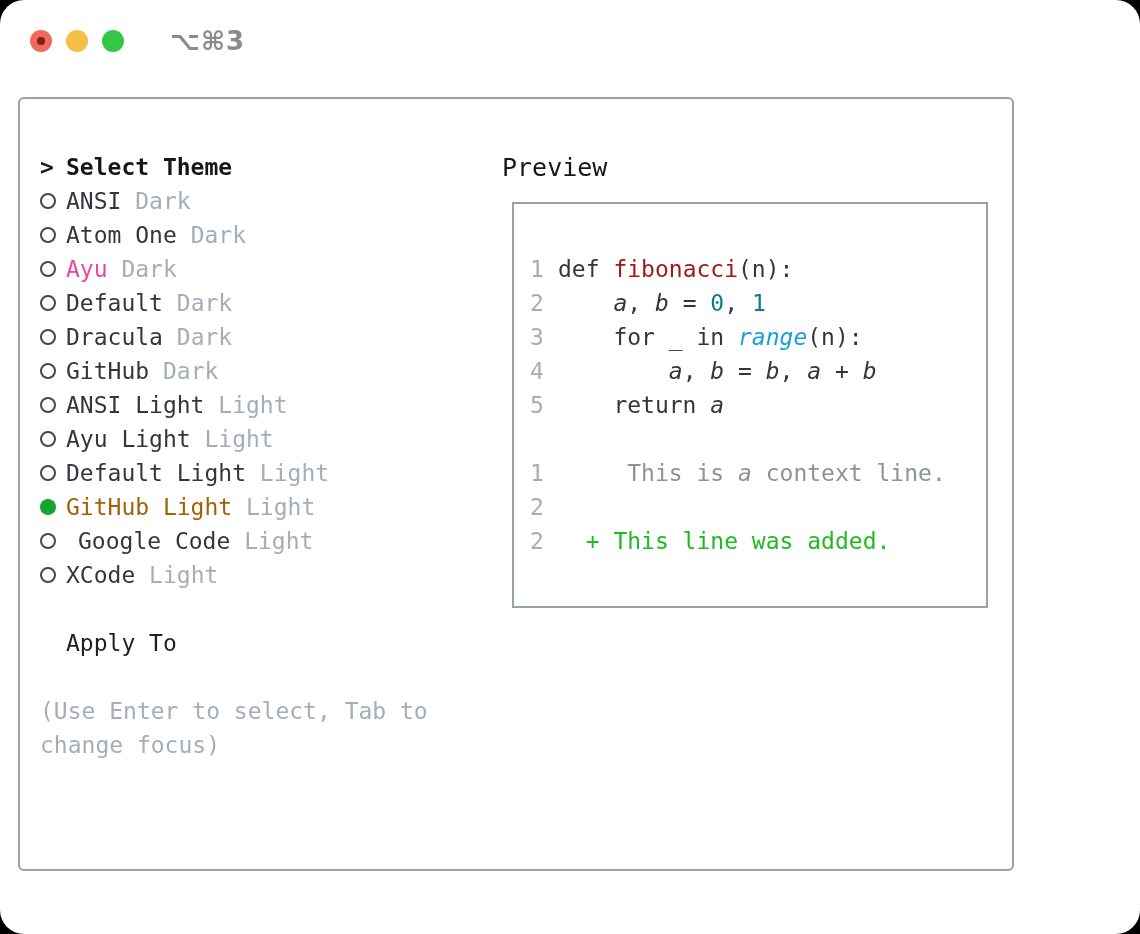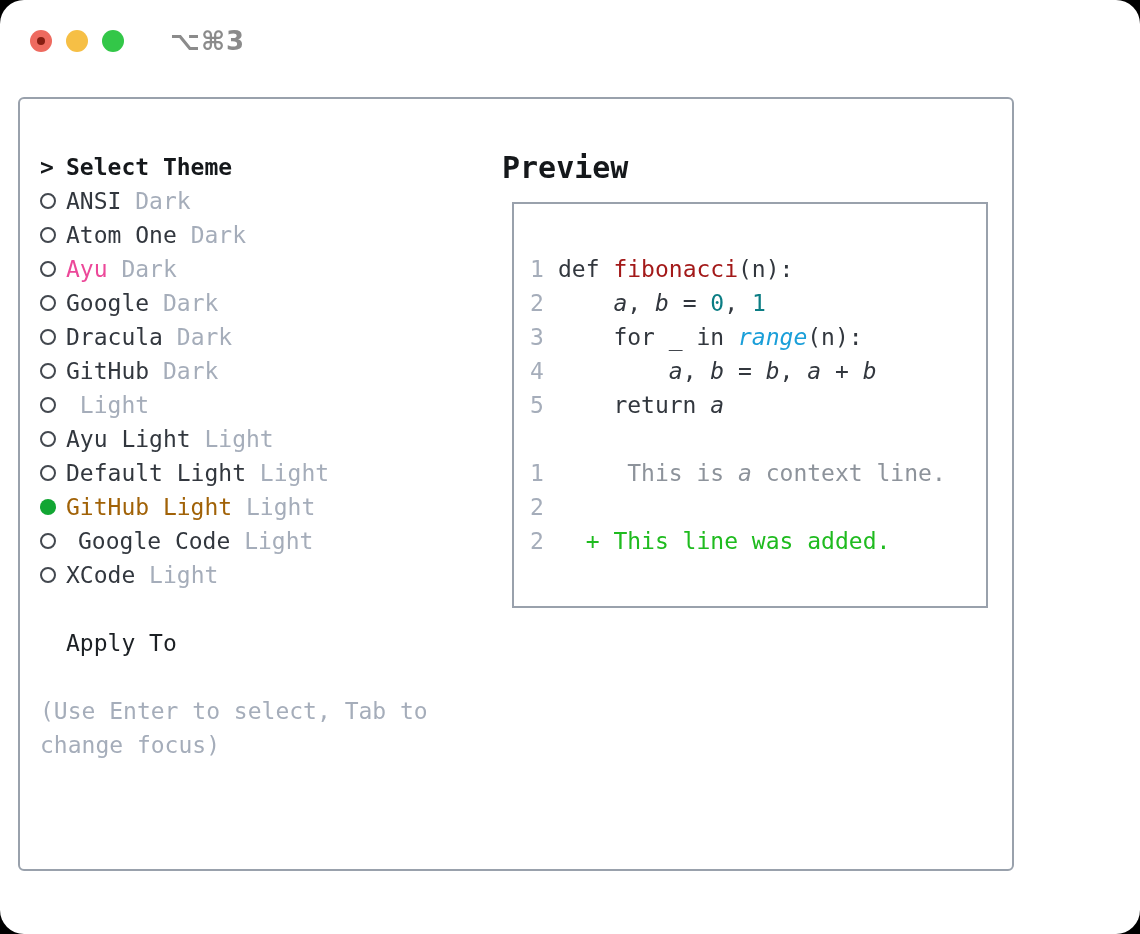--- a/index.html
+++ b/index.html
@@ -28,21 +28,21 @@
   .row { display:flex; align-items:center; height:34px; white-space:pre; }
   .marker { width:26px; display:flex; align-items:center; flex:0 0 26px; }
   .ring { width:12px; height:12px; border:2px solid #43484f; border-radius:50%; }
   .dot-sel { width:16px; height:16px; border-radius:50%; }
   .chev { font-weight:bold; color:#15181b; }
   .hdr { font-weight:bold; color:#15181b; }
   .subhdr { color:#1c2024; }
   .spacer { height:34px; }
   .hint { margin-top:34px; width:420px; white-space:normal; }
   
-  .preview-label { position:absolute; left:482px; top:51px; height:34px; display:flex; align-items:center; font-size:30px; font-weight:bold; color:#15181b; }
+  .preview-label { position:absolute; left:482px; top:51px; height:34px; display:flex; align-items:center; font-size:25px; font-weight:normal; color:#15181b; }
   .preview-box {
     position:absolute; left:492px; top:103px; width:476px; height:406px;
     border:2px solid #99a1ac; box-sizing:border-box; background:#fff;
     padding:48px 0 0 16px; font-size:23px; overflow:hidden;
   }
   .pline { display:flex; height:34px; align-items:center; white-space:pre; }
   .ln { flex:0 0 28px; }
 </style>
 </head>
 <body>
@@ -60,24 +60,24 @@
 
     <div class="sidebar">
       <div class="row">
         <span class="marker"><span class="chev">&gt;</span></span>
         <span class="hdr">Select Theme</span>
       </div>
       <div id="theme-list">
           <div class="row"><span class="marker"><span class="ring"></span></span><span style="color: rgb(50, 55, 62);">ANSI</span><span style="color: rgb(165, 173, 186);"> Dark</span></div>
           <div class="row"><span class="marker"><span class="ring"></span></span><span style="color: rgb(50, 55, 62);">Atom One</span><span style="color: rgb(165, 173, 186);"> Dark</span></div>
           <div class="row"><span class="marker"><span class="ring"></span></span><span style="color: #ec4899;">Ayu</span><span style="color: rgb(165, 173, 186);"> Dark</span></div>
-          <div class="row"><span class="marker"><span class="ring"></span></span><span style="color: rgb(50, 55, 62);">Google</span><span style="color: rgb(165, 173, 186);"> Dark</span></div>
+          <div class="row"><span class="marker"><span class="ring"></span></span><span style="color: rgb(50, 55, 62);">Default</span><span style="color: rgb(165, 173, 186);"> Dark</span></div>
           <div class="row"><span class="marker"><span class="ring"></span></span><span style="color: rgb(50, 55, 62);">Dracula</span><span style="color: rgb(165, 173, 186);"> Dark</span></div>
           <div class="row"><span class="marker"><span class="ring"></span></span><span style="color: rgb(50, 55, 62); text-align: right;">GitHub</span><span style="color: rgb(165, 173, 186);"> Dark</span></div>
-          <div class="row"><span class="marker"><span class="ring"></span></span><span style="color: rgb(165, 173, 186);"> Light</span></div>
+          <div class="row"><span class="marker"><span class="ring"></span></span><span style="color: rgb(50, 55, 62);">ANSI Light</span><span style="color: rgb(165, 173, 186);"> Light</span></div>
           <div class="row"><span class="marker"><span class="ring"></span></span><span style="color: rgb(50, 55, 62);">Ayu Light</span><span style="color: rgb(165, 173, 186);"> Light</span></div>
           <div class="row"><span class="marker"><span class="ring"></span></span><span style="color: rgb(50, 55, 62);">Default Light</span><span style="color: rgb(165, 173, 186);"> Light</span></div>
           <div class="row"><span class="marker"><span class="dot-sel" style="background: rgb(18, 166, 51);"></span></span><span style="color: #a16207;">GitHub Light</span><span style="color: rgb(165, 173, 186);"> Light</span></div>
           <div class="row"><span class="marker"><span class="ring"></span></span><span style="color: rgb(50, 55, 62); margin-left: 12px;">Google Code</span><span style="color: rgb(165, 173, 186);"> Light</span></div>
           <div class="row"><span class="marker"><span class="ring"></span></span><span style="color: rgb(50, 55, 62);">XCode</span><span style="color: rgb(165, 173, 186);"> Light</span></div>
         </div>
       <div class="spacer"></div>
       <div class="row">
         <span class="marker"></span>
         <span class="subhdr">Apply To</span>

